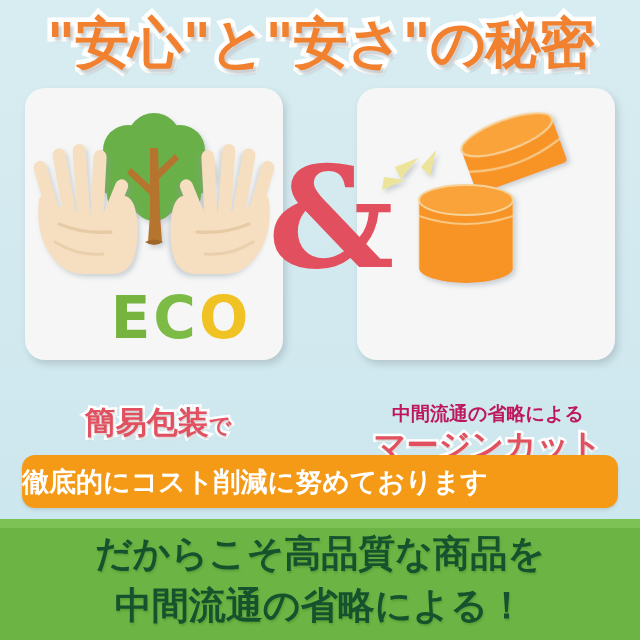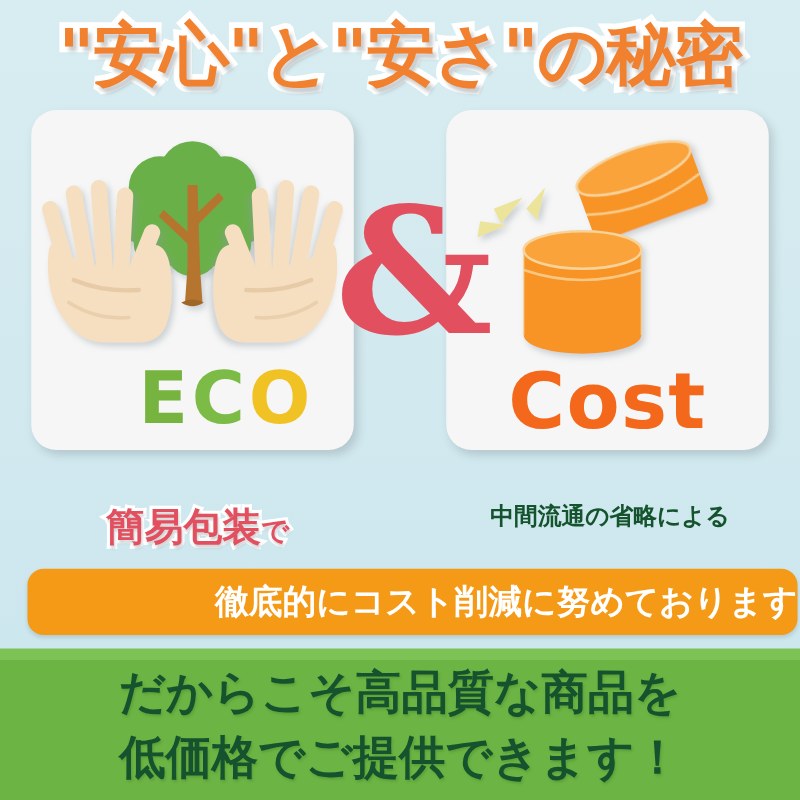--- a/index.html
+++ b/index.html
@@ -152,41 +152,40 @@
     text-shadow: 1px 2px 2px rgba(120,130,135,0.35);
     white-space: nowrap;
   }
   .cap-big .suffix { font-size: 22px; }
 
   .cap-small {
     font-family: Liberation Serif, serif;
     font-weight: 700;
     font-size: 21px;
     line-height: 27px;
-    color: #14532d;
+    color: #be185d;
     white-space: nowrap;
   }
   .cap-right .cap-small { font-size: 19px; line-height: 24px; }
   .cap-right .cap-big   { font-size: 32px; line-height: 38px; }
 
   
   .banner {
     position: absolute;
     left: 22px;
     top: 455px;
     width: 596px;
     height: 53px;
     background: #f59a17;
     border-radius: 13px;
     box-shadow: 0 2px 3px rgba(120,130,135,0.25);
     display: flex;
     align-items: center;
-    justify-content: flex-end;
+    justify-content: flex-start;
     z-index: 5;
-    padding-left: 20px;
   }
   .banner-text {
     font-family: "DejaVu Sans", "Liberation Sans", sans-serif;
     font-weight: 700;
     font-size: 27px;
     line-height: 30px;
     color: #ffffff;
     letter-spacing: 0px;
     white-space: nowrap;
   }
@@ -320,33 +319,33 @@
           <ellipse cx="109" cy="174" rx="47" ry="15" fill="#f89425"></ellipse>
           <ellipse cx="109" cy="106" rx="47" ry="15" fill="#fba33a"></ellipse>
           <ellipse cx="109" cy="106" rx="47" ry="15" fill="none" stroke="#f7d39a" stroke-width="2"></ellipse>
           <path d="M62 122 q47 16 94 0" stroke="#f7d39a" stroke-width="2" fill="none" opacity="0.8"></path>
           <path d="M62 106 L62 174" stroke="#f7d39a" stroke-width="1.5" opacity="0.5"></path>
           <path d="M156 106 L156 174" stroke="#f7d39a" stroke-width="1.5" opacity="0.5"></path>
         </g>
       </svg>
     </div>
 
-    <div class="cost-letters">Cost</div>
   </div>
 
   <div class="caption cap-left">
     <div class="cap-big"><span>簡易包装</span><span class="suffix">で</span></div>
   </div>
 
   <div class="caption cap-right">
     <div class="cap-small">中間流通の省略による</div>
+    <div class="cap-big">マージンカット</div>
   </div>
 
   <div class="banner">
     <span class="banner-text">徹底的にコスト削減に努めております</span>
   </div>
 
   <div class="green-copy">
     <div class="green-line">だからこそ高品質な商品を</div>
-    <div class="green-line">低価格でご提供できます！</div>
+    <div class="green-line">中間流通の省略による！</div>
   </div>
 
 </div>
 
 </body></html>

